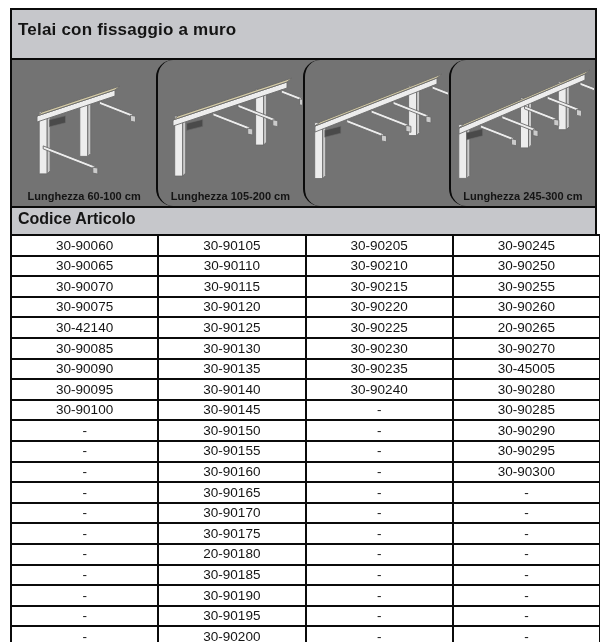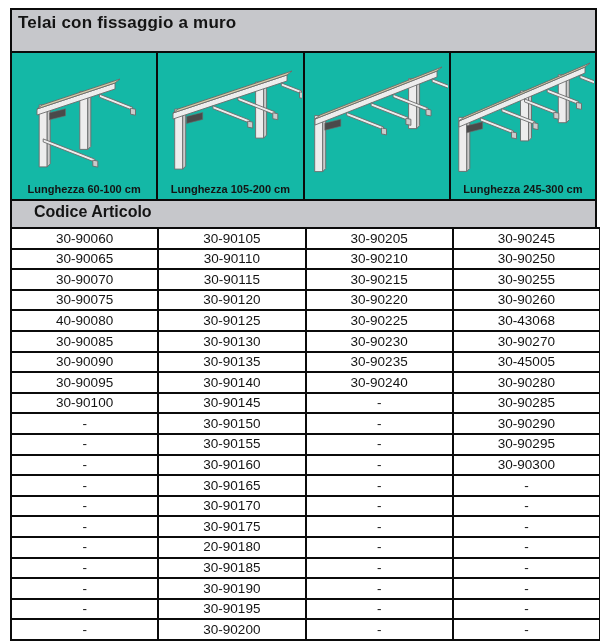--- a/index.html
+++ b/index.html
@@ -7,40 +7,40 @@
     width:600px;height:642px;background:#ffffff;overflow:hidden;
     font-family:"Liberation Sans", sans-serif;color:#141414;
     position:relative;
   }
   .sheet{position:absolute;left:10px;top:8px;width:587px;}
 
   .title-band{
     height:38px;background:var(--band-bg,#c6c7cb);
     border:2px solid var(--border,#0b0b0b);
     box-sizing:content-box;
-    padding:3px 0 0 6px;
+    padding:10px 0 0 6px;
     font-size:17px;font-weight:bold;letter-spacing:.2px;
   }
 
   .images-row{
     display:flex;border:2px solid var(--border,#0b0b0b);border-top:none;
-    height:146px;background:#14b8a6;
+    height:146px;background:#737373;
   }
   .img-cell{flex:1 1 0;position:relative;overflow:hidden;}
-  .img-cell + .img-cell{border-left:2px solid var(--border,#0b0b0b);}
+  .img-cell + .img-cell{border-left:2px solid var(--border,#0b0b0b);border-radius:17px;}
   .img-cell svg{display:block;margin:2px auto 0 auto;}
   .img-label{
     position:absolute;left:0;right:0;bottom:4px;
     text-align:center;font-size:11px;font-weight:bold;
   }
 
   .section-band{
     height:24px;background:var(--band-bg,#c6c7cb);
     border:2px solid var(--border,#0b0b0b);border-top:none;border-bottom:none;
-    padding:2px 0 0 22px;box-sizing:content-box;
+    padding:2px 0 0 6px;box-sizing:content-box;
     font-size:16px;font-weight:bold;
   }
 
   table.codes{
     width:591px;border-collapse:collapse;table-layout:fixed;
   }
   table.codes td{
     border:2px solid var(--border,#0b0b0b);
     height:18.6px;padding:0;
     text-align:center;vertical-align:middle;
@@ -160,24 +160,24 @@
           <td>30-90215</td>
           <td>30-90255</td>
         </tr>
         <tr>
           <td>30-90075</td>
           <td>30-90120</td>
           <td>30-90220</td>
           <td>30-90260</td>
         </tr>
         <tr>
-          <td>40-90080</td>
+          <td>30-42140</td>
           <td>30-90125</td>
           <td>30-90225</td>
-          <td>30-43068</td>
+          <td>20-90265</td>
         </tr>
         <tr>
           <td>30-90085</td>
           <td>30-90130</td>
           <td>30-90230</td>
           <td>30-90270</td>
         </tr>
         <tr>
           <td>30-90090</td>
           <td>30-90135</td>

